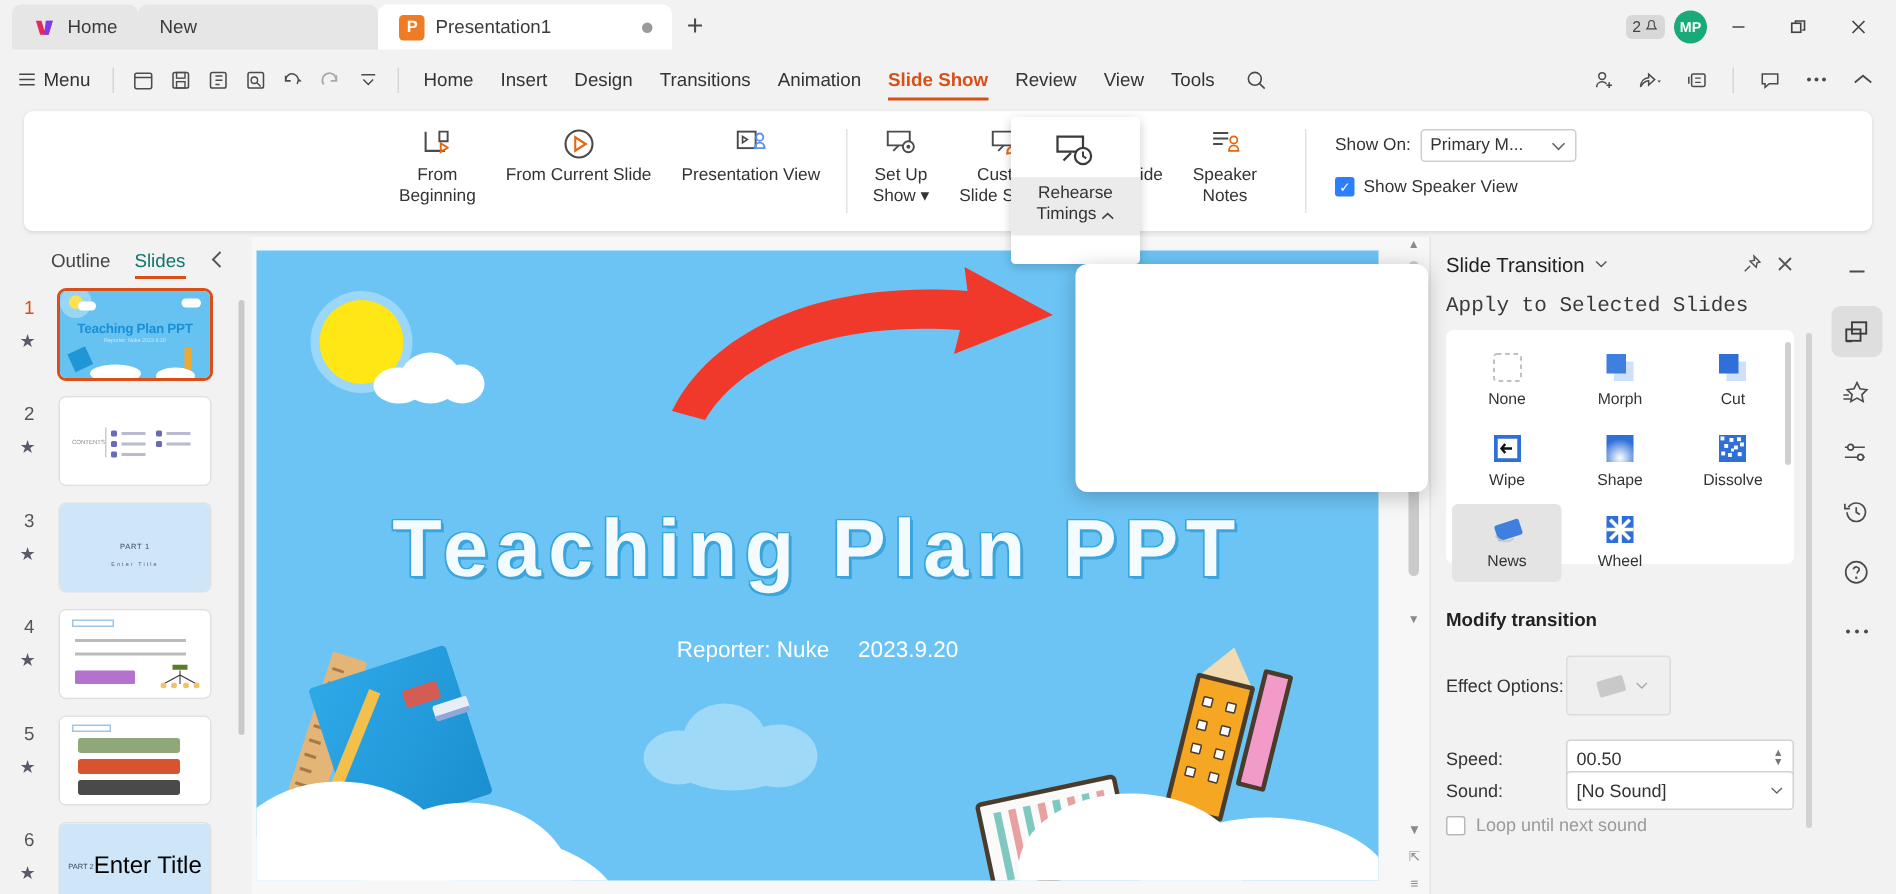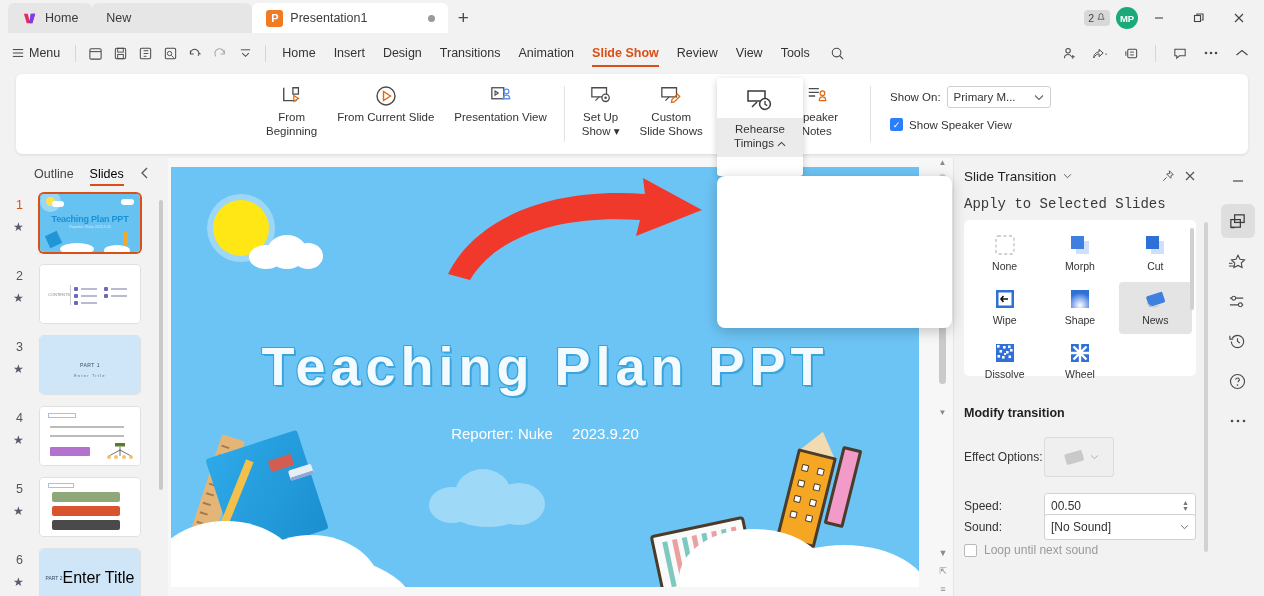--- a/index.html
+++ b/index.html
@@ -57,41 +57,41 @@
   .ritem .gl { height:28px; display:flex; align-items:center; justify-content:center; }
   .rsep { width:1px; height:56px; background:#e2e2e2; margin:12px 7px 0; }
   .showon { padding:12px 0 0 12px; font-size:11.5px; color:#333; }
   .showon-row { display:flex; align-items:center; gap:6px; margin-bottom:10px; }
   .combo { border:1px solid #cfcfcf; border-radius:3px; height:22px; padding:0 6px; min-width:104px;
            display:flex; align-items:center; justify-content:space-between; background:#fff; font-size:11.5px; }
   .chk { width:13px; height:13px; border-radius:2px; background:#2b7fff; display:inline-flex;
          align-items:center; justify-content:center; color:#fff; font-size:9px; }
 
   
-  .rehearse-btn { position:absolute; left:717px; top:78px; width:86px; height:98px; background:#fff;
+  .rehearse-btn { position:absolute; left:674px; top:78px; width:86px; height:98px; background:#fff;
                   box-shadow:0 2px 7px rgba(0,0,0,.20); border-radius:3px; z-index:40;
                   display:flex; flex-direction:column; align-items:center; padding-top:10px; }
   .rehearse-btn .lbl { background:#ebebeb; width:86px; padding:4px 0 6px; font-size:11.5px;
                        color:#333; text-align:center; line-height:1.25; margin-top:4px; }
 
   
   .dropdown { position:absolute; left:717px; top:176px; width:235px; height:152px; background:#fff;
               border-radius:8px; box-shadow:0 3px 14px rgba(0,0,0,.22); z-index:45; padding:12px 0; }
   .dd-item { height:48px; margin:0 14px; display:flex; align-items:center; padding-left:14px;
              font-size:15.5px; color:#222; border-radius:4px; }
   .dd-item.hl { background:#f0f0f0; }
 
   
   .arrow { position:absolute; left:440px; top:176px; width:300px; height:110px; z-index:44; pointer-events:none; }
 
   
   .leftpanel { position:absolute; left:0; top:158px; width:168px; height:438px; background:#f2f2f2; }
   .lp-head { height:34px; display:flex; align-items:center; gap:16px; padding-left:34px; font-size:12.5px; }
   .lp-head .t { color:#444; position:relative; padding-bottom:3px; }
-  .lp-head .t.active { color:#000000; }
+  .lp-head .t.active { color:#0f766e; }
   .lp-head .t.active::after { content:""; position:absolute; left:0; right:0; bottom:-2px; height:2px; background:#d94f17; }
   .lp-collapse { position:absolute; right:18px; top:9px; color:#555; font-size:12px; }
   .thumbs { position:absolute; left:0; top:34px; width:168px; height:404px; overflow:hidden; }
   .trow { position:relative; height:70px; margin-bottom:1px; }
   .tnum { position:absolute; left:16px; top:6px; font-size:12.5px; color:#555; }
   .tnum.sel { color:#d94f17; }
   .tstar { position:absolute; left:13px; top:28px; color:#5a5a6a; font-size:12px; }
   .tcard { position:absolute; left:40px; top:2px; width:100px; height:58px; border-radius:4px;
            overflow:hidden; background:#fff; box-shadow:0 0 0 1px #e0e0e0; }
   .tcard.sel { box-shadow:0 0 0 2px #d94f17; }
@@ -773,49 +773,49 @@
                   <radialGradient id="rg" cx="50%" cy="85%" r="70%">
                     <stop offset="0%" stop-color="#fff"></stop>
                     <stop offset="100%" stop-color="#2f6fd8"></stop>
                   </radialGradient>
                 </defs>
                 <rect x="4" y="4" width="18" height="18" fill="url(#rg)"></rect>
               </svg>
           </span>
           <span>Shape</span>
         </div>
-        <div class="tcell sel">
-          <span class="ic">
-            <svg width="28" height="28" viewBox="0 0 28 28">
-                <rect x="6" y="9" width="17" height="11" rx="1.5" fill="#3f7fe0" transform="rotate(-18 14 14)"></rect>
-                <path d="M6 18a8 8 0 0012 2" fill="none" stroke="#c8c8c8" stroke-width="1.2"></path>
-              </svg>
-          </span>
-          <span>News</span>
-        </div>
         <div class="tcell">
           <span class="ic">
             <svg width="26" height="26" viewBox="0 0 26 26">
                 <rect x="4" y="4" width="18" height="18" fill="#2f6fd8"></rect>
               <g fill="#fff">
                   <rect x="5" y="5" width="2.6" height="2.6"></rect>
                   <rect x="11" y="6" width="2.6" height="2.6"></rect>
                   <rect x="16" y="5.5" width="2.6" height="2.6"></rect>
                   <rect x="7.5" y="10" width="2.6" height="2.6"></rect>
                   <rect x="14" y="11" width="2.6" height="2.6"></rect>
                   <rect x="18" y="9" width="2.6" height="2.6"></rect>
                   <rect x="5.5" y="15" width="2.6" height="2.6"></rect>
                   <rect x="10" y="16" width="2.6" height="2.6"></rect>
                   <rect x="16.5" y="15.5" width="2.6" height="2.6"></rect>
                   <rect x="12" y="13" width="2" height="2"></rect>
                 </g>
               </svg>
           </span>
           <span>Dissolve</span>
         </div>
+        <div class="tcell sel">
+          <span class="ic">
+            <svg width="28" height="28" viewBox="0 0 28 28">
+                <rect x="6" y="9" width="17" height="11" rx="1.5" fill="#3f7fe0" transform="rotate(-18 14 14)"></rect>
+                <path d="M6 18a8 8 0 0012 2" fill="none" stroke="#c8c8c8" stroke-width="1.2"></path>
+              </svg>
+          </span>
+          <span>News</span>
+        </div>
         <div class="tcell">
           <span class="ic">
             <svg width="26" height="26" viewBox="0 0 26 26">
                 <rect x="4" y="4" width="18" height="18" fill="#2f6fd8"></rect>
               <g stroke="#fff" stroke-width="2.4">
                   <path d="M13 13L13 4M13 13L22 13M13 13L13 22M13 13L4 13M13 13L19.5 6.5M13 13L19.5 19.5M13 13L6.5 19.5M13 13L6.5 6.5"></path>
                 </g>
               </svg>
           </span>
           <span>Wheel</span>

